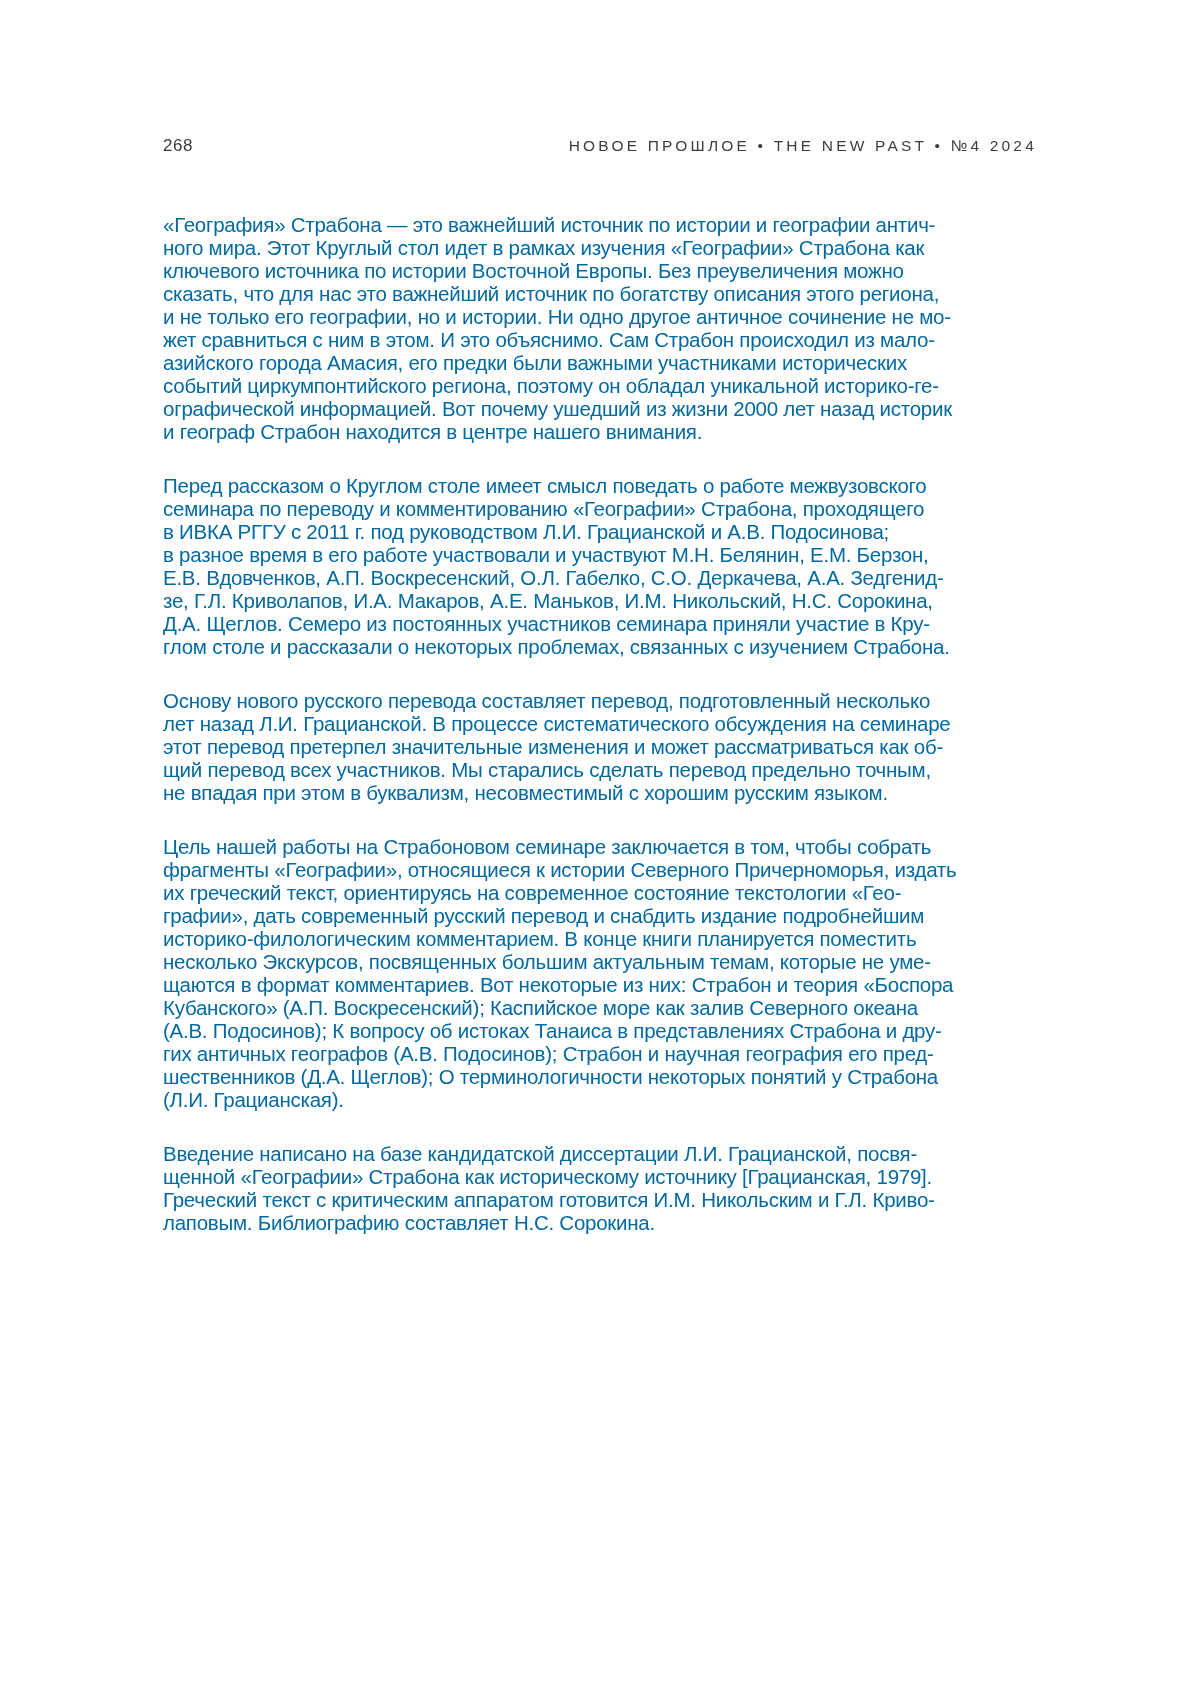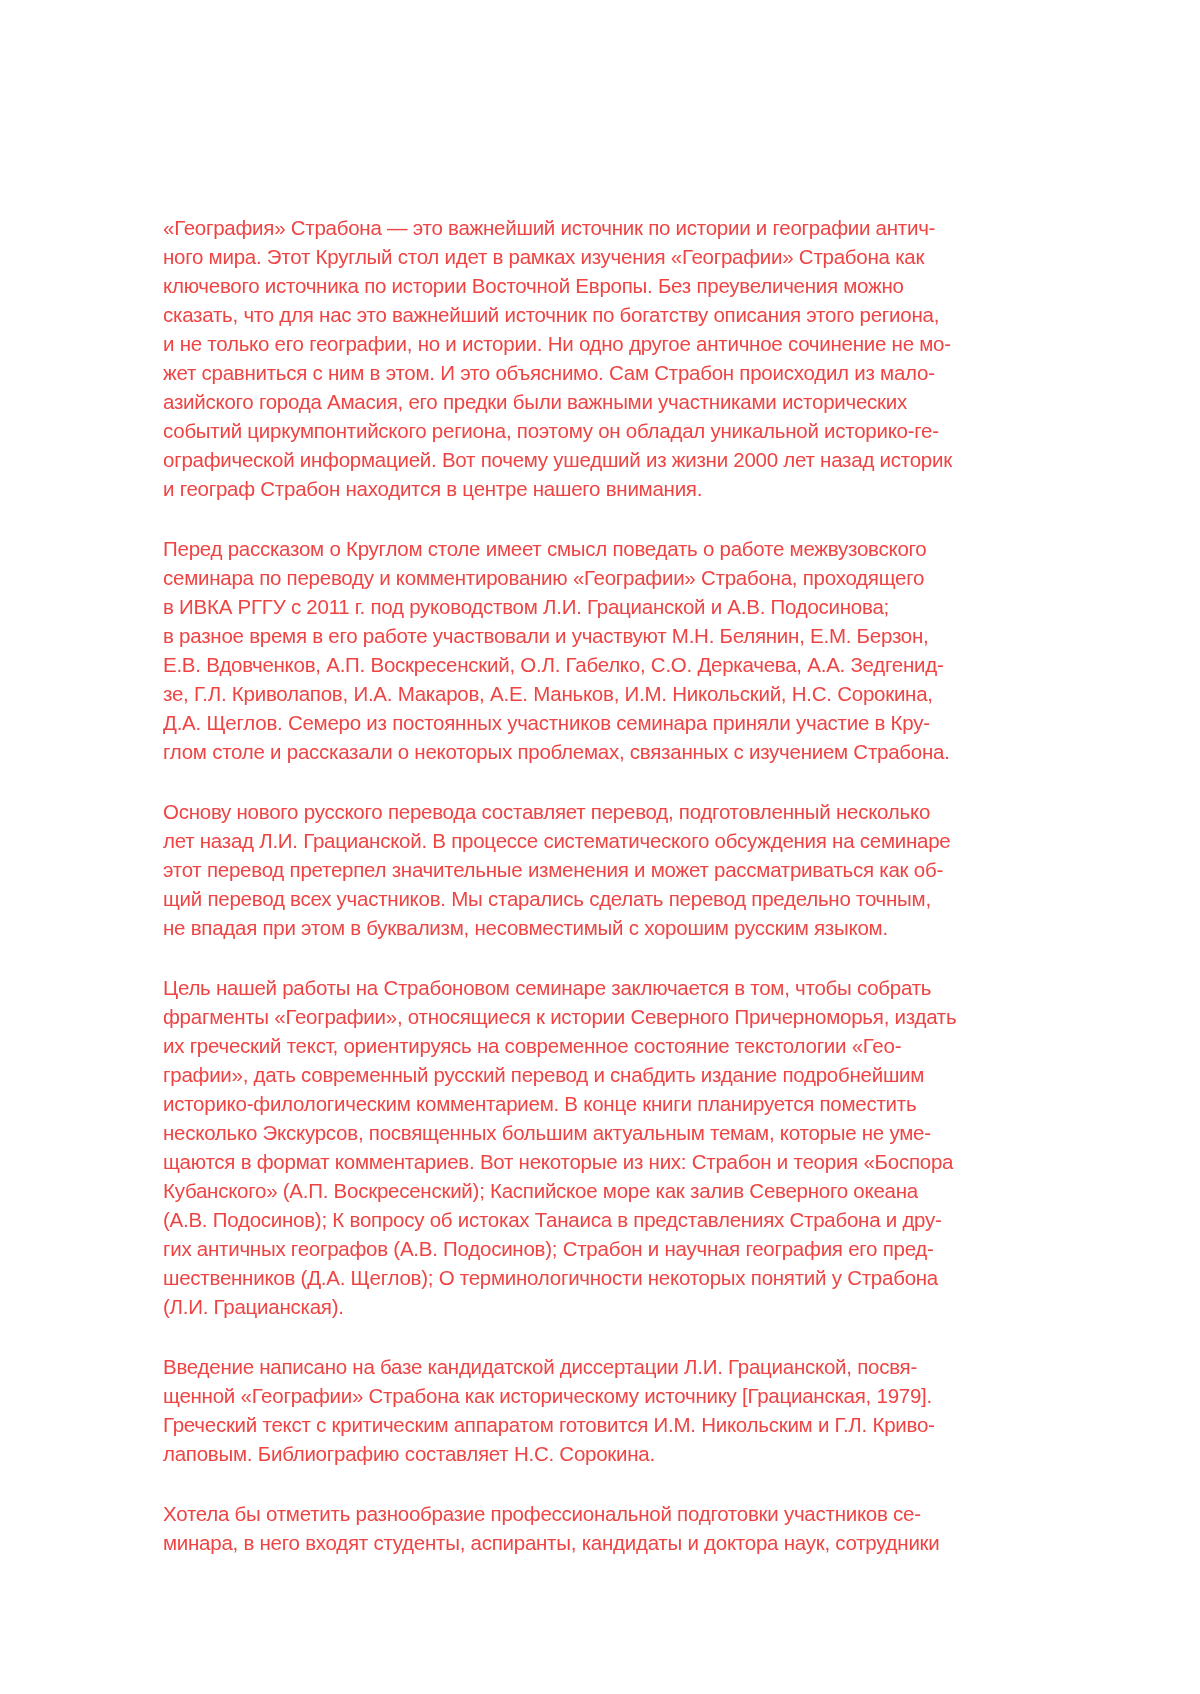--- a/index.html
+++ b/index.html
@@ -38,31 +38,35 @@
   }
   .content {
     position: absolute;
     left: 163px;
     top: 213px;
     width: 900px;
   }
   .content p {
     margin: 0 0 31px 0;
     font-size: 20.5px;
-    line-height: 29px;
+    line-height: 23px;
     letter-spacing: -0.25px;
-    color: #ef4444;
+    color: #0369a1;
     white-space: pre-line;
     text-align: left;
   }
 </style>
 </head>
 <body>
 
 <div class="page">
+  <div class="header">
+    <span class="page-num">268</span>
+    <span class="journal">НОВОЕ ПРОШЛОЕ • THE NEW PAST • №4 2024</span>
+  </div>
 
   <div class="content">
     <p>«География» Страбона — это важнейший источник по истории и географии антич-
 ного мира. Этот Круглый стол идет в рамках изучения «Географии» Страбона как
 ключевого источника по истории Восточной Европы. Без преувеличения можно
 сказать, что для нас это важнейший источник по богатству описания этого региона,
 и не только его географии, но и истории. Ни одно другое античное сочинение не мо-
 жет сравниться с ним в этом. И это объяснимо. Сам Страбон происходил из мало-
 азийского города Амасия, его предки были важными участниками исторических
 событий циркумпонтийского региона, поэтому он обладал уникальной историко-ге-
@@ -90,16 +94,14 @@
 щаются в формат комментариев. Вот некоторые из них: Страбон и теория «Боспора
 Кубанского» (А.П. Воскресенский); Каспийское море как залив Северного океана
 (А.В. Подосинов); К вопросу об истоках Танаиса в представлениях Страбона и дру-
 гих античных географов (А.В. Подосинов); Страбон и научная география его пред-
 шественников (Д.А. Щеглов); О терминологичности некоторых понятий у Страбона
 (Л.И. Грацианская).</p>
     <p>Введение написано на базе кандидатской диссертации Л.И. Грацианской, посвя-
 щенной «Географии» Страбона как историческому источнику [Грацианская, 1979].
 Греческий текст с критическим аппаратом готовится И.М. Никольским и Г.Л. Криво-
 лаповым. Библиографию составляет Н.С. Сорокина.</p>
-    <p>Хотела бы отметить разнообразие профессиональной подготовки участников се-
-минара, в него входят студенты, аспиранты, кандидаты и доктора наук, сотрудники</p>
   </div>
 </div>
 
 </body></html>

